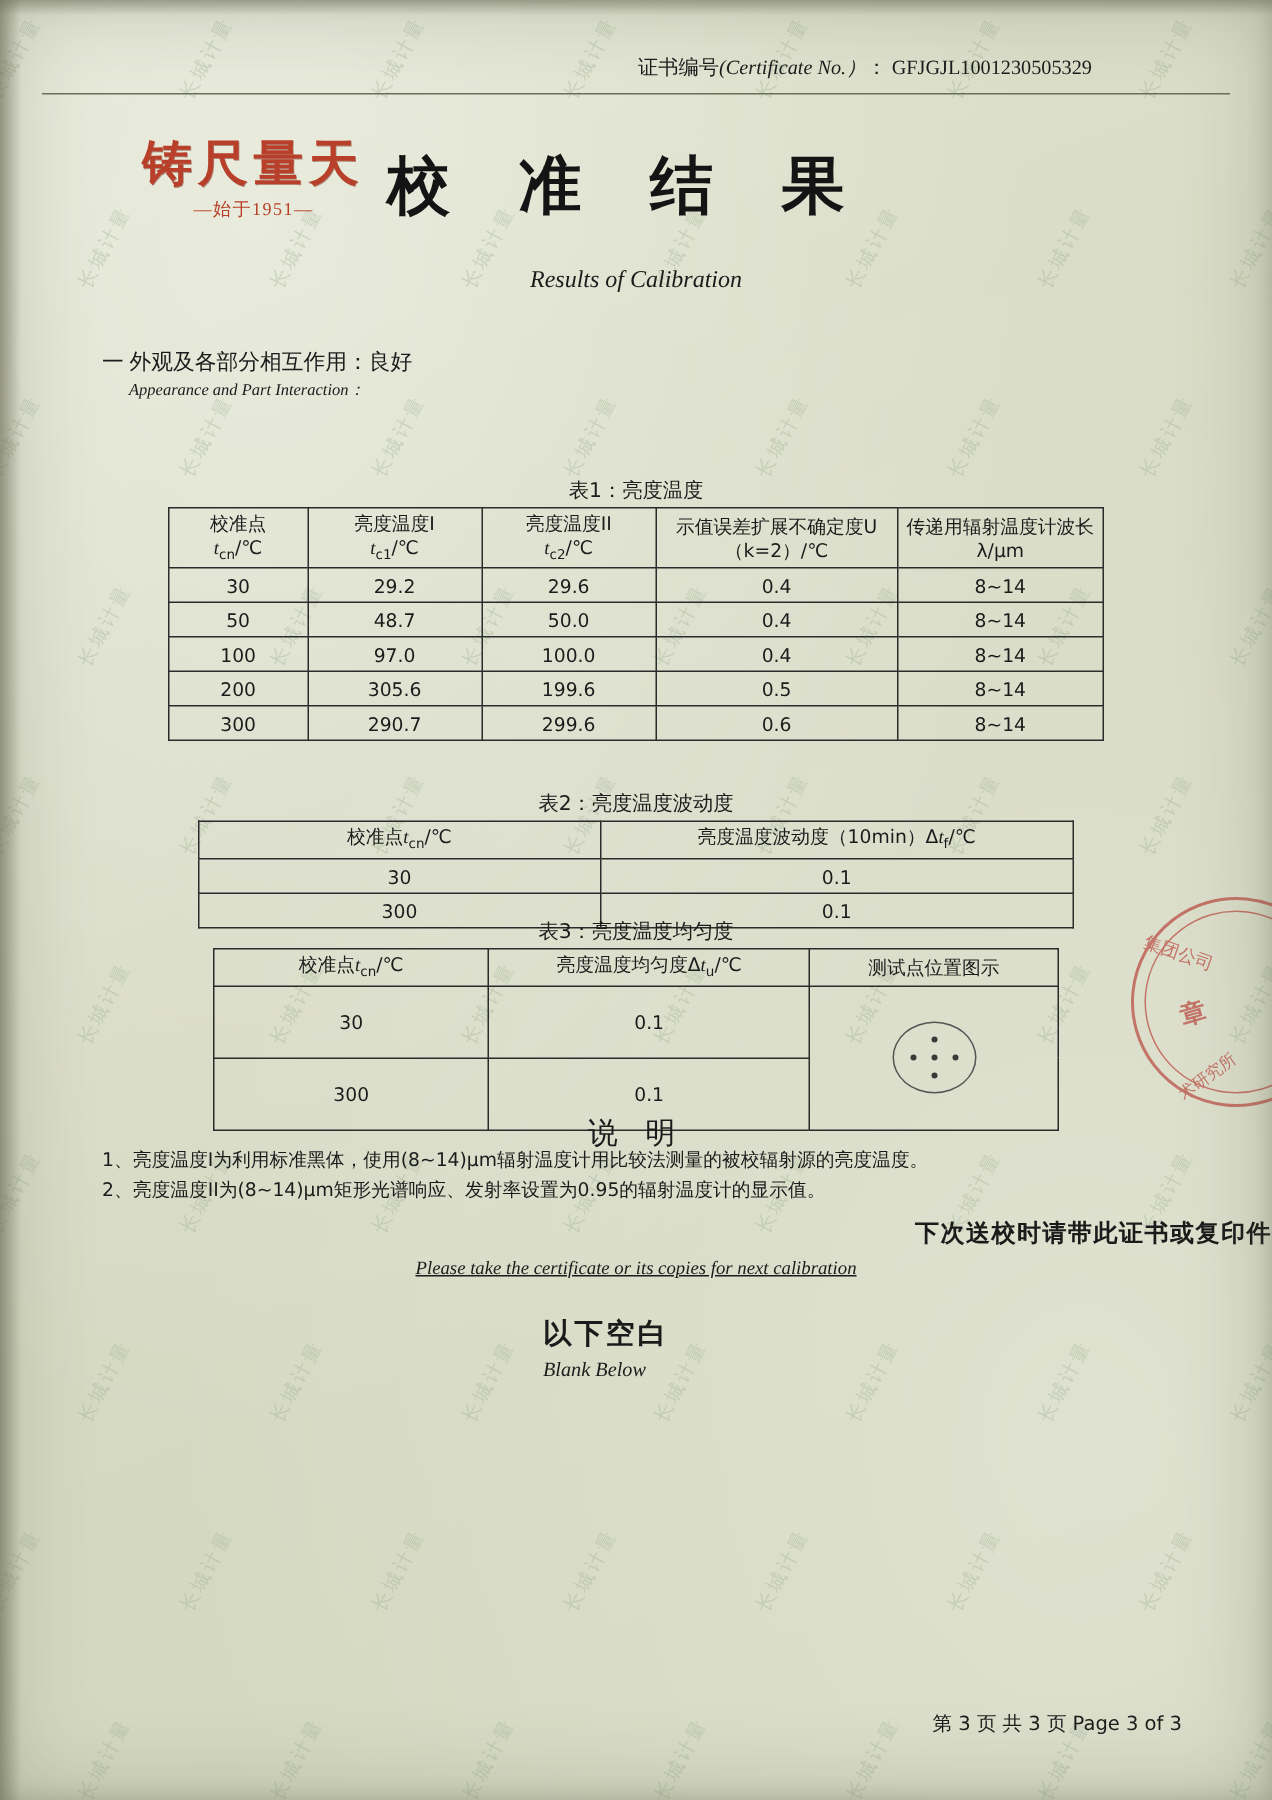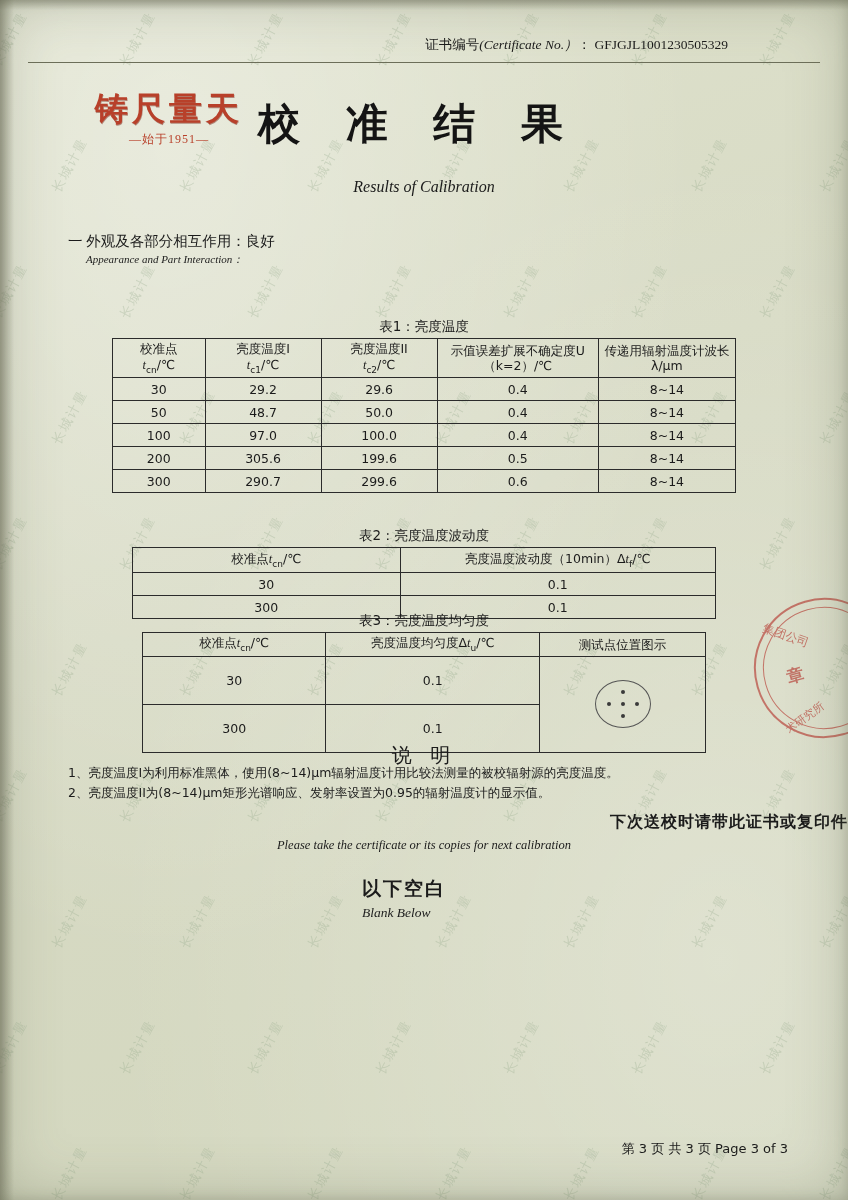--- a/index.html
+++ b/index.html
@@ -203,20 +203,21 @@
 
   .next-cn {
     position: absolute; left: 0; right: 0; top: 812px;
     text-align: right; font-family: "DejaVu Sans", sans-serif;
     font-weight: bold; font-size: 16px; letter-spacing: 1px;
   }
   .next-en {
     position: absolute; left: 0; right: 0; top: 838px;
     text-align: center; font-style: italic; font-size: 12.5px;
     font-family: "Liberation Serif", serif;
+    text-decoration: underline;
   }
   .blank-cn {
     position: absolute; left: 362px; top: 876px;
     font-family: "DejaVu Sans", sans-serif; font-weight: bold; font-size: 19px;
     letter-spacing: 2px;
   }
   .blank-en {
     position: absolute; left: 362px; top: 905px;
     font-style: italic; font-size: 13.5px; font-family: "Liberation Serif", serif;
   }

